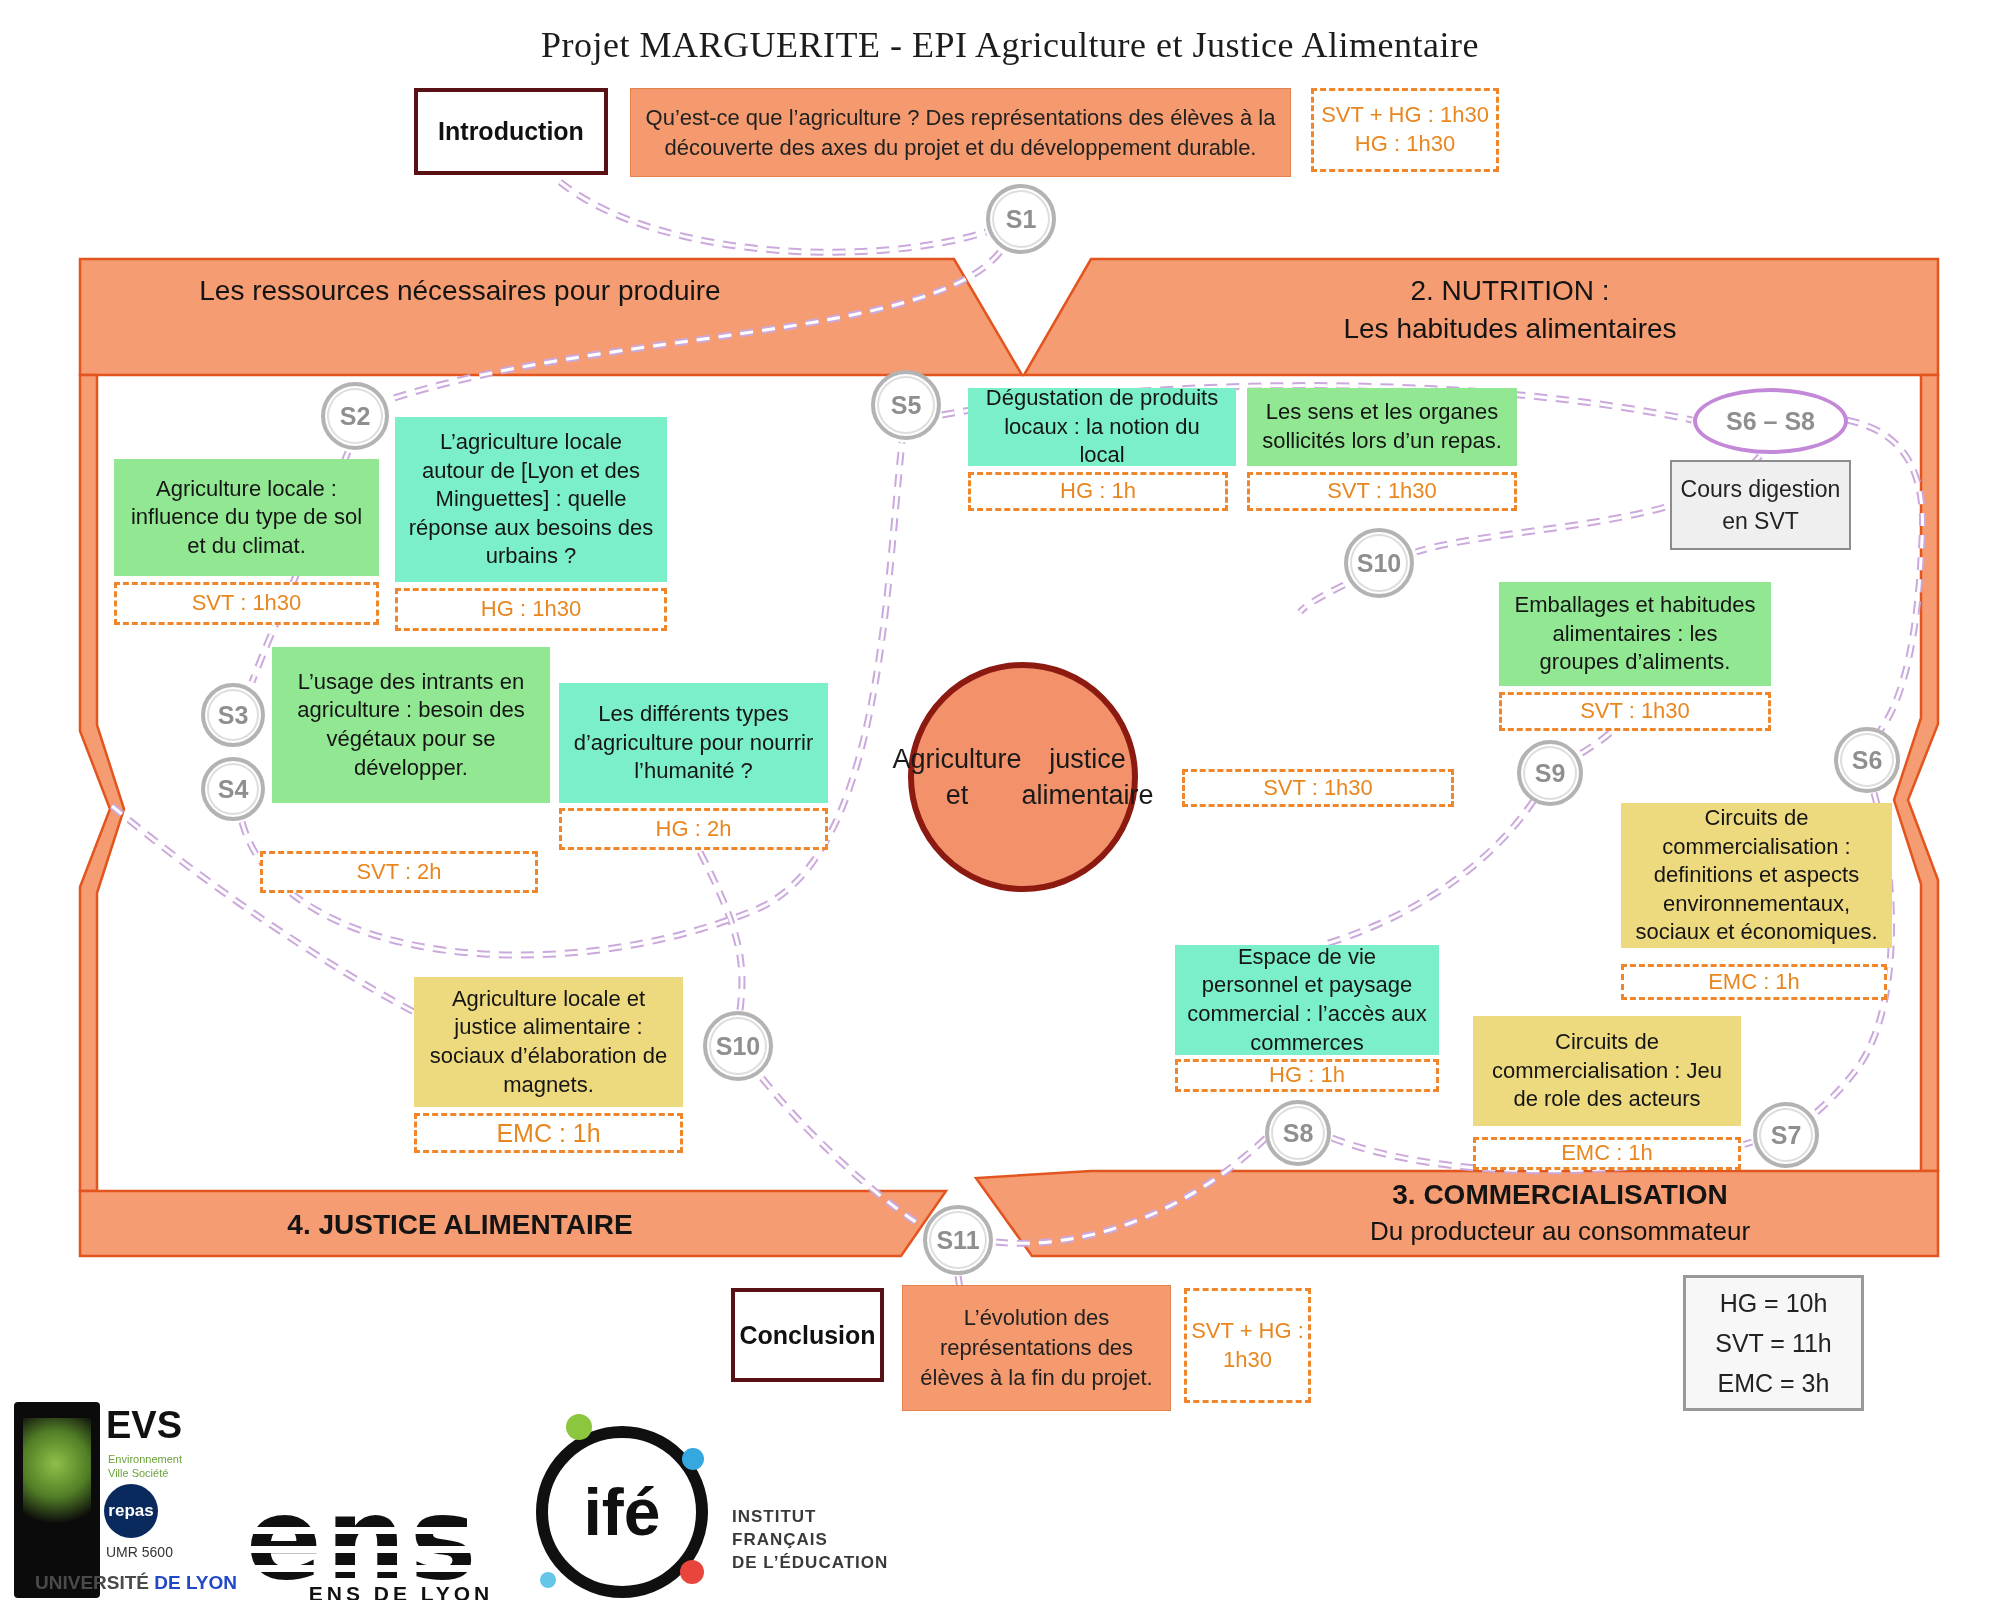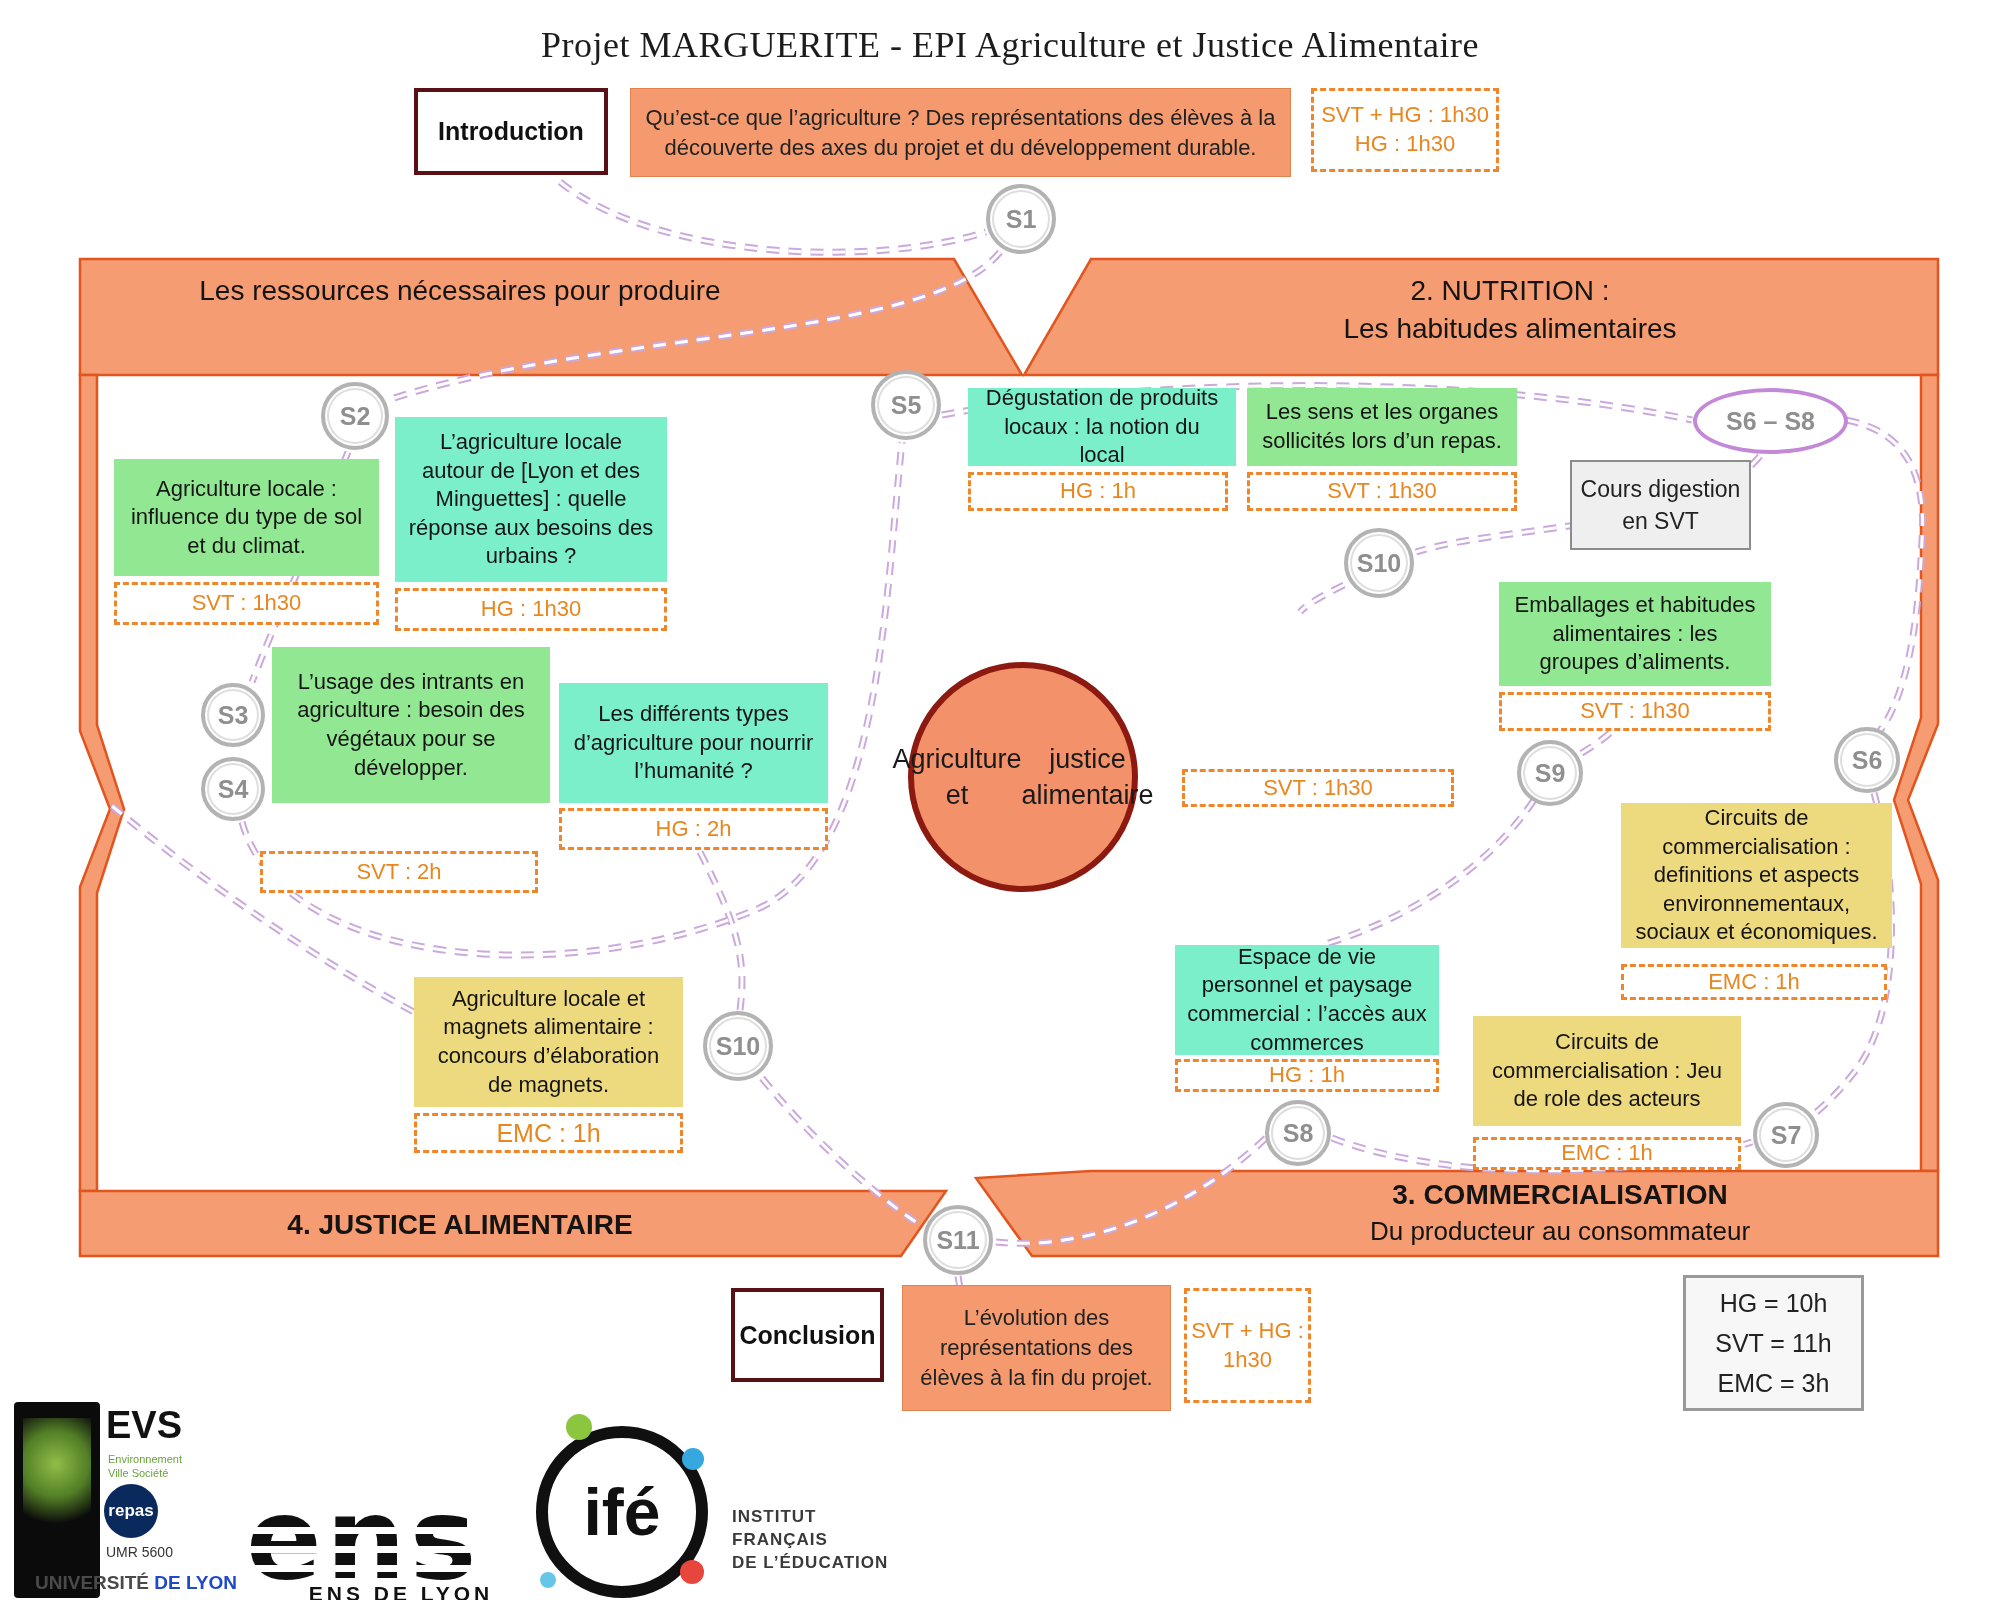--- a/index.html
+++ b/index.html
@@ -159,21 +159,21 @@
   <div class="abs duration" style="left:260px;top:808px;width:278px;height:42px;margin-top:43px;">SVT : 2h</div>
   <div class="abs box teal" style="left:559px;top:683px;width:269px;height:120px;">Les différents types d’agriculture pour nourrir l’humanité ?</div>
   <div class="abs duration" style="left:559px;top:808px;width:269px;height:42px;">HG : 2h</div>
 
   <div class="abs session" style="left:871px;top:370px;width:70px;height:70px;">S5</div>
   <div class="abs box teal" style="left:968px;top:388px;width:268px;height:78px;">Dégustation de produits locaux : la notion du local</div>
   <div class="abs duration" style="left:968px;top:472px;width:260px;height:39px;">HG : 1h</div>
   <div class="abs box green" style="left:1247px;top:388px;width:270px;height:78px;">Les sens et les organes sollicités lors d’un repas.</div>
   <div class="abs duration" style="left:1247px;top:472px;width:270px;height:39px;">SVT : 1h30</div>
   <div class="abs oval" style="left:1693px;top:388px;width:155px;height:66px;">S6 – S8</div>
-  <div class="abs graynote" style="left:1570px;top:460px;width:181px;height:90px;">
+  <div class="abs graynote" style="left:1670px;top:460px;width:181px;height:90px;">
     <div>Cours digestion</div>
     <div>en SVT</div>
   </div>
   <div class="abs session" style="left:1344px;top:528px;width:70px;height:70px;">S10</div>
   <div class="abs duration" style="left:1182px;top:769px;width:272px;height:38px;">SVT : 1h30</div>
   <div class="abs box green" style="left:1499px;top:582px;width:272px;height:104px;">Emballages et habitudes alimentaires : les groupes d’aliments.</div>
   <div class="abs duration" style="left:1499px;top:692px;width:272px;height:39px;">SVT : 1h30</div>
   <div class="abs session" style="left:1517px;top:740px;width:66px;height:66px;">S9</div>
   <div class="abs session" style="left:1834px;top:727px;width:66px;height:66px;">S6</div>
 
@@ -191,21 +191,21 @@
 
   <div class="abs box yellow" style="left:1621px;top:803px;width:271px;height:145px;">Circuits de commercialisation : definitions et aspects environnementaux, sociaux et économiques.</div>
   <div class="abs duration" style="left:1621px;top:964px;width:266px;height:36px;">EMC : 1h</div>
   <div class="abs box teal" style="left:1175px;top:945px;width:264px;height:110px;">Espace de vie personnel et paysage commercial : l’accès aux commerces</div>
   <div class="abs duration" style="left:1175px;top:1059px;width:264px;height:33px;">HG : 1h</div>
   <div class="abs box yellow" style="left:1473px;top:1016px;width:268px;height:110px;">Circuits de commercialisation : Jeu de role des acteurs</div>
   <div class="abs duration" style="left:1473px;top:1137px;width:268px;height:33px;">EMC : 1h</div>
   <div class="abs session" style="left:1265px;top:1100px;width:66px;height:66px;">S8</div>
   <div class="abs session" style="left:1753px;top:1102px;width:66px;height:66px;">S7</div>
 
-  <div class="abs box yellow" style="left:414px;top:977px;width:269px;height:130px;">Agriculture locale et magnets alimentaire : concours d’élaboration de magnets.</div>
+  <div class="abs box yellow" style="left:414px;top:977px;width:269px;height:130px;">Agriculture locale et justice alimentaire : sociaux d’élaboration de magnets.</div>
   <div class="abs duration" style="left:414px;top:1113px;width:269px;height:40px;font-size:25px;">EMC : 1h</div>
   <div class="abs session" style="left:703px;top:1011px;width:70px;height:70px;">S10</div>
 
   <div class="abs session" style="left:923px;top:1205px;width:70px;height:70px;">S11</div>
   <div class="abs labelbox" style="left:731px;top:1288px;width:153px;height:94px;">Conclusion</div>
   <div class="abs orangebox" style="left:902px;top:1285px;width:269px;height:126px;">L’évolution des représentations des élèves à la fin du projet.</div>
   <div class="abs duration" style="left:1184px;top:1288px;width:127px;height:115px;">
     <div>SVT + HG :</div>
     <div>1h30</div>
   </div>

